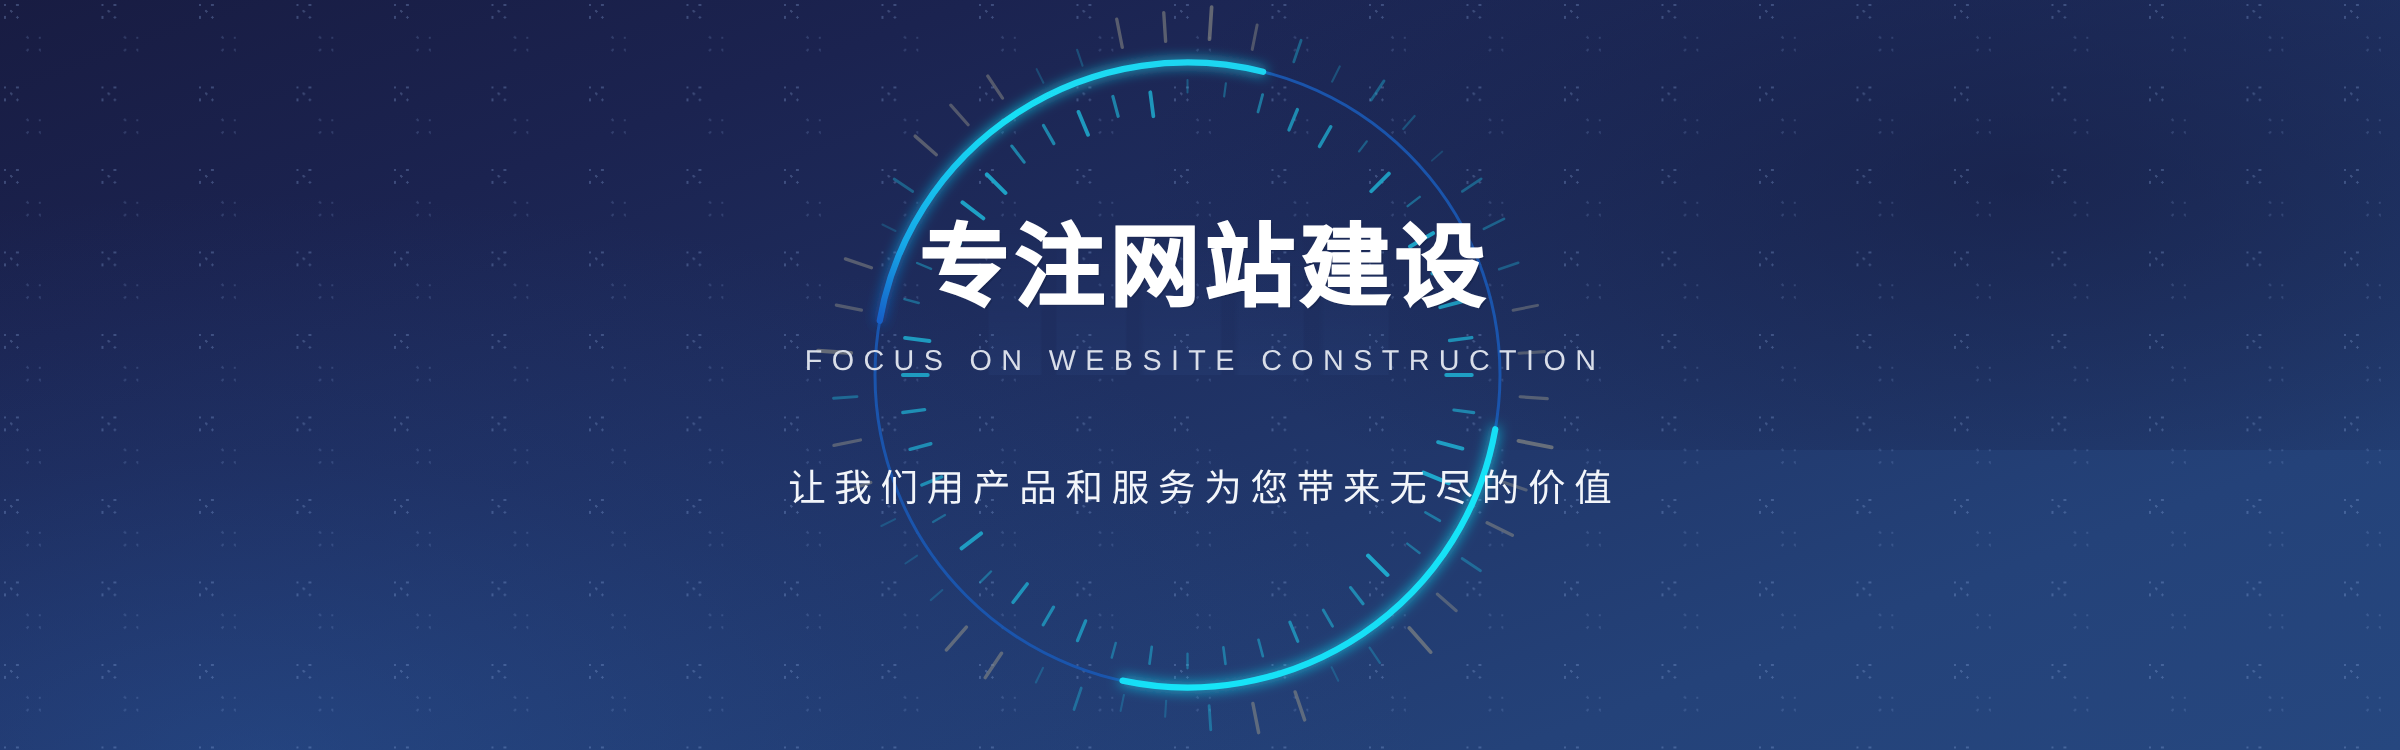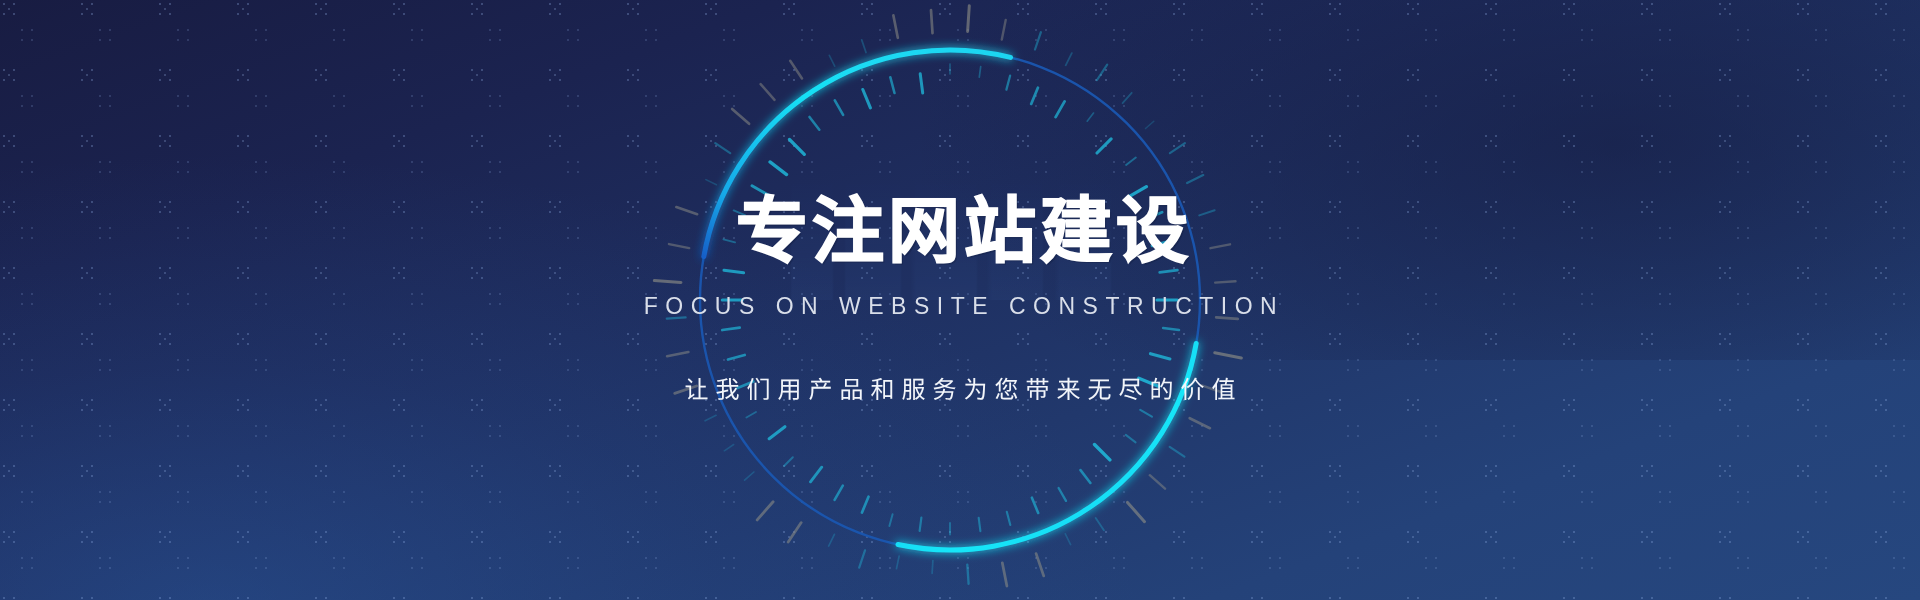--- a/index.html
+++ b/index.html
@@ -171,25 +171,25 @@
     color: #d9dee9;
     letter-spacing: 7.5px;
     margin: 16px;
     padding-left: 8px;
     transform: translateY(-12px);
     white-space: nowrap;
   }
 
   .tagline-cn {
     font-family: "DejaVu Sans", "Liberation Sans", sans-serif;
-    font-size: 24px;
+    font-size: 30px;
     font-weight: 400;
     color: #f2f5fa;
     letter-spacing: 7px;
-    margin: 0;
+    margin: 14px;
     padding-left: 7px;
     transform: translateY(22px);
     white-space: nowrap;
   }
 </style>
 </head>
 <body>
 
 <div id="banner">
 

